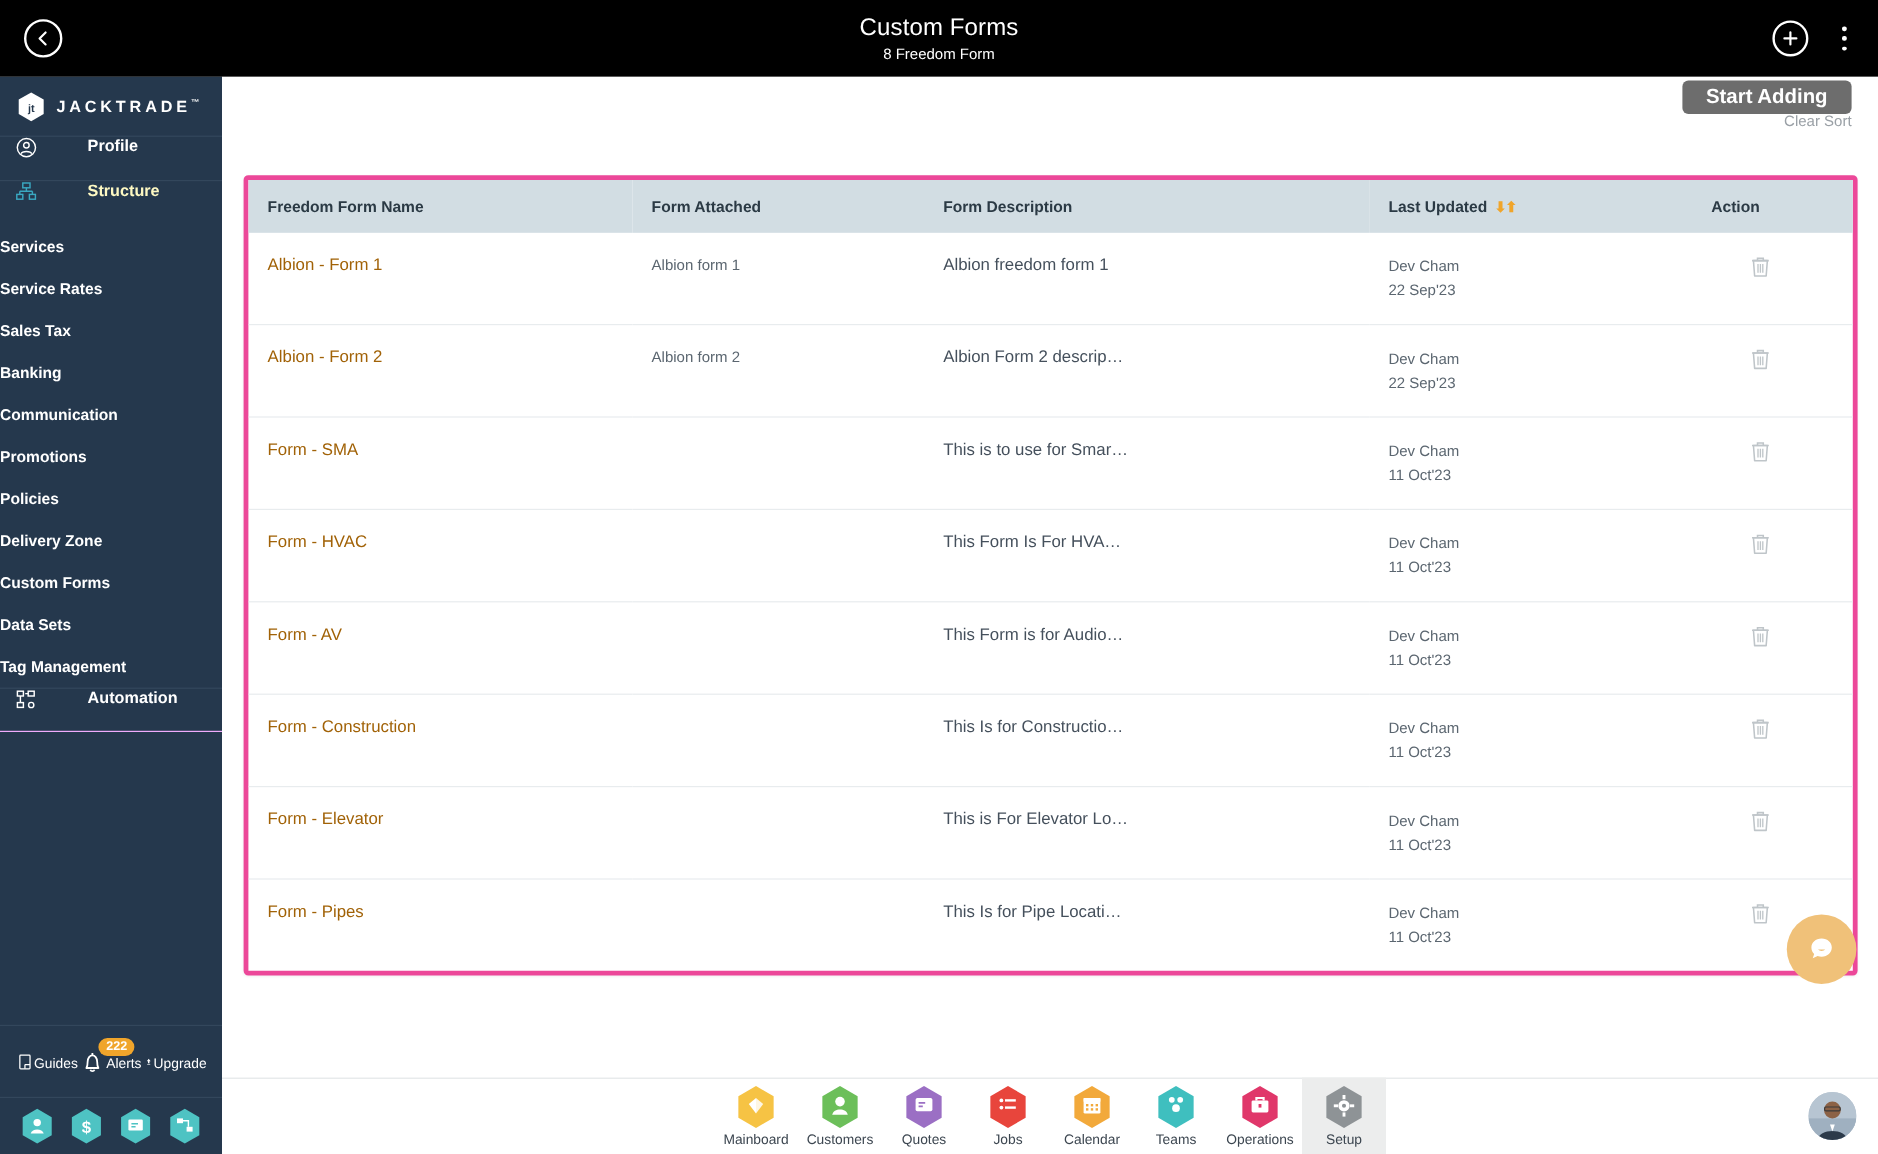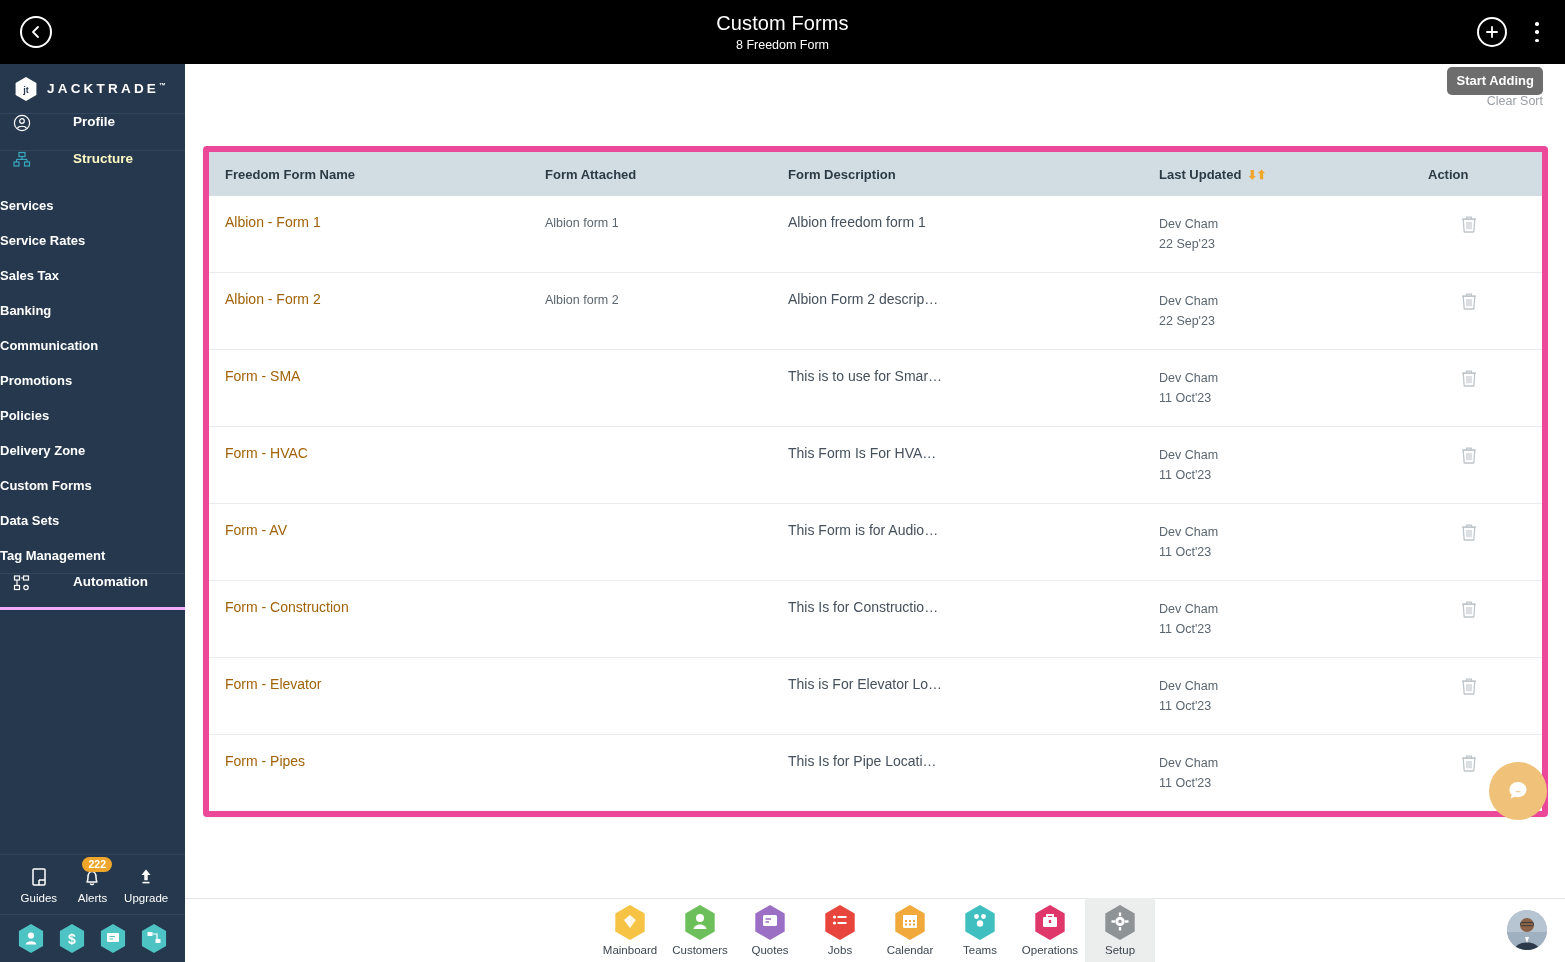--- a/index.html
+++ b/index.html
@@ -58,28 +58,28 @@
   .nav-item {
     height: 37px; display: flex; align-items: flex-start; padding-left: 13px;
     font-size: 13.5px; font-weight: 700; cursor: pointer; border-bottom: 1px solid #33475c; gap: 32px;
   }
   .nav-item .ic { width: 20px; height: 20px; margin-right: 8px; flex: 0 0 auto; }
   .nav-item.active-struct { color: #fef9c3; border-bottom: none; }
   .nav-sub {
     height: 35px; display: flex; align-items: center; 
     font-size: 13px; font-weight: 700; color: #ffffff; cursor: pointer;
   }
-  .nav-item.automation { border-top: 1px solid #33475c; border-bottom: 3px solid #f0abfc; margin-top: 0; }
+  .nav-item.automation { border-top: 1px solid #33475c; border-bottom: 1px solid #f0abfc; margin-top: 0; }
   .sidebar-spacer { flex: 1 1 auto; }
 
   .side-tools {
     border-top: 1px solid #33475c; height: 60px;
     display: flex; align-items: center; justify-content: space-around; padding: 0 12px;
   }
-  .tool { display: flex; flex-direction: column; align-items: center; cursor: pointer; position: relative; width: 52px; }
+  .tool { display: flex; flex-direction: row; align-items: center; cursor: pointer; position: relative; width: 52px; }
   .tool .tlabel { font-size: 11.5px; margin-top: 4px; color: #fff; }
   .badge {
     position: absolute; top: -9px; left: 16px; background: #f0a52b; color: #fff;
     font-size: 10.5px; font-weight: 700; border-radius: 9px; padding: 1px 6px; line-height: 13px;
   }
   .side-hexrow {
     border-top: 1px solid #33475c; height: 48px; display: flex; align-items: center;
     justify-content: space-around; padding: 0 10px;
   }
   .hex-small { width: 28px; height: 31px; position: relative; cursor: pointer; }
@@ -90,27 +90,27 @@
     background: #ffffff;
   }
   .toolbar-row {
     position: relative; height: 54px;
   }
   .clear-sort {
     position: absolute; right: 22px; top: 30px; font-size: 12.5px; color: #9aa0a6; cursor: pointer;
   }
   .tooltip {
     position: absolute; right: 22px; top: 3px;
-    background: #6d6d6d; color: #fff; font-size: 13px; font-weight: 700;
-    padding: 7px 9px; border-radius: 5px; line-height: 14px;
+    background: #6d6d6d; color: #fff; font-size: 17px; font-weight: 700;
+    padding: 7px 20px; border-radius: 5px; line-height: 14px;
   }
 
   .table-card {
     position: absolute; left: 18px; top: 82px; width: 1345px;
-    border: 6px solid #ec4899; border-radius: 4px; background: #fff;
+    border: 4px solid #ec4899; border-radius: 4px; background: #fff;
     box-shadow: 0 1px 2px rgba(0,0,0,.05);
     overflow: hidden;
   }
   table { width: 100%; border-collapse: collapse; table-layout: fixed; }
   thead th {
     background: #d2dde3; color: #2b3a45; text-align: left;
     font-size: 13px; font-weight: 700; padding: 14px 0 14px 16px; height: 44px;
   }
   .th-sort { color: #f0a52b; margin-left: 6px; font-size: 12px; letter-spacing: -1px; }
   tbody td {

